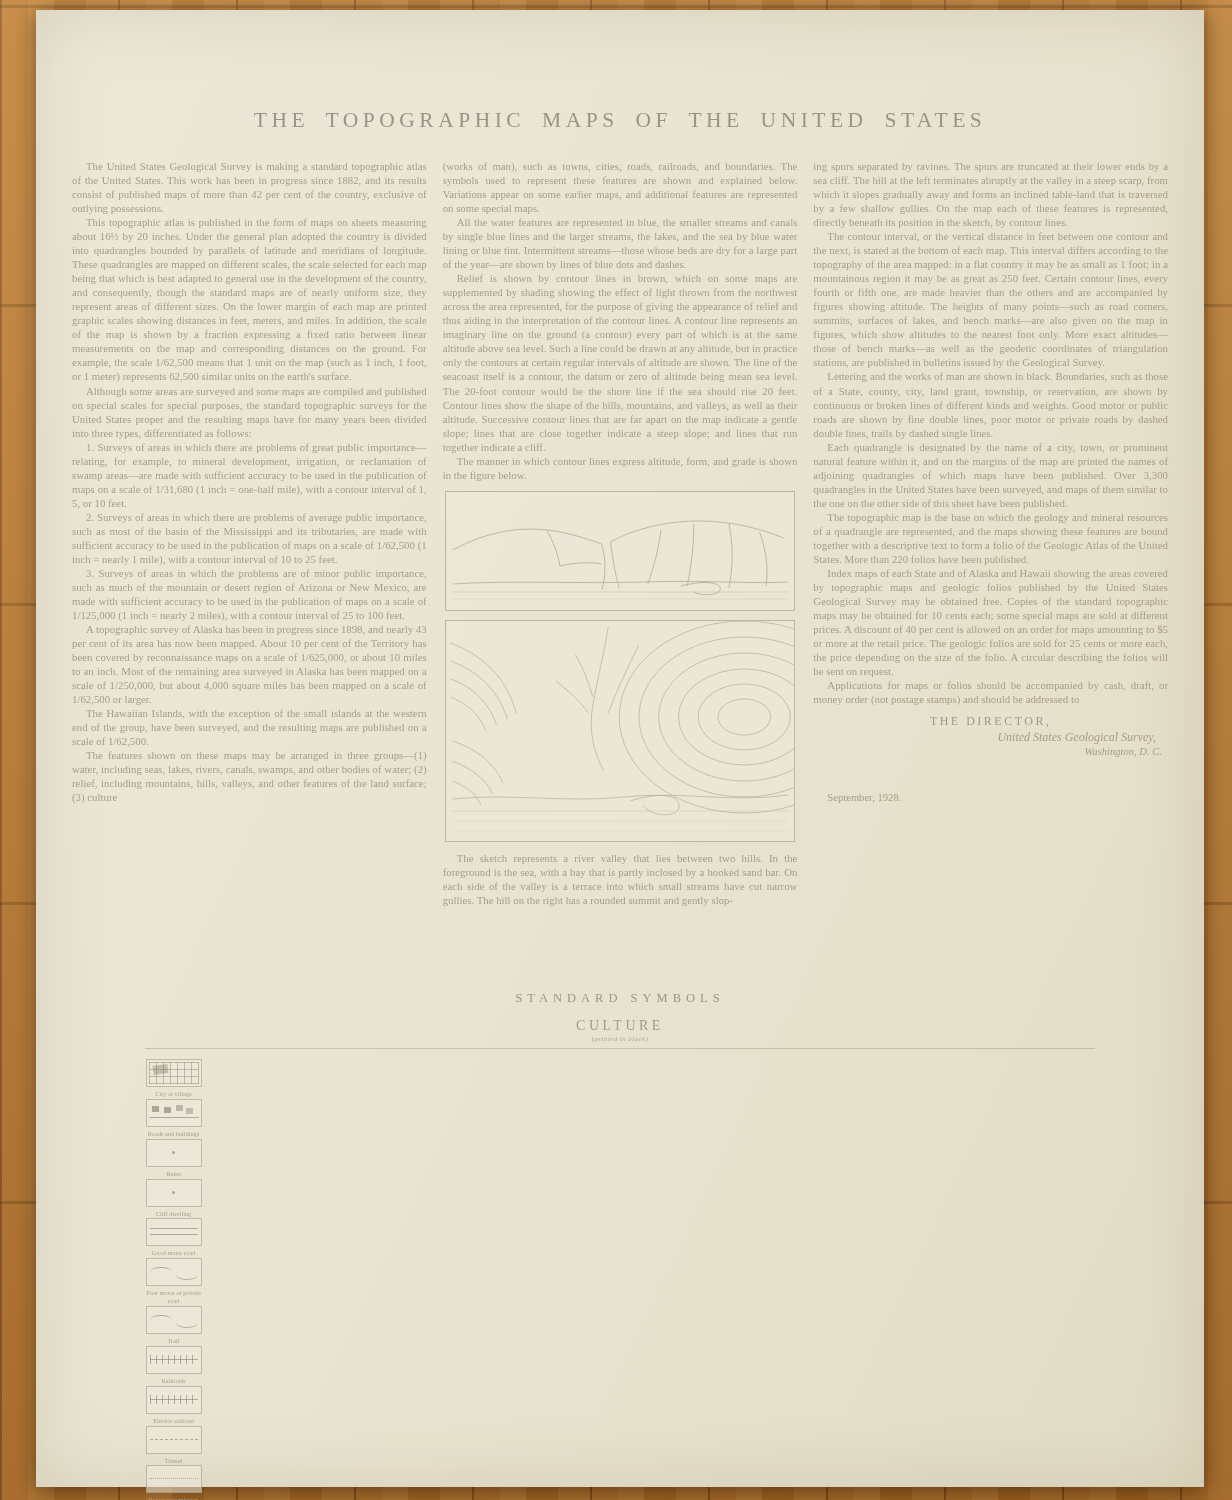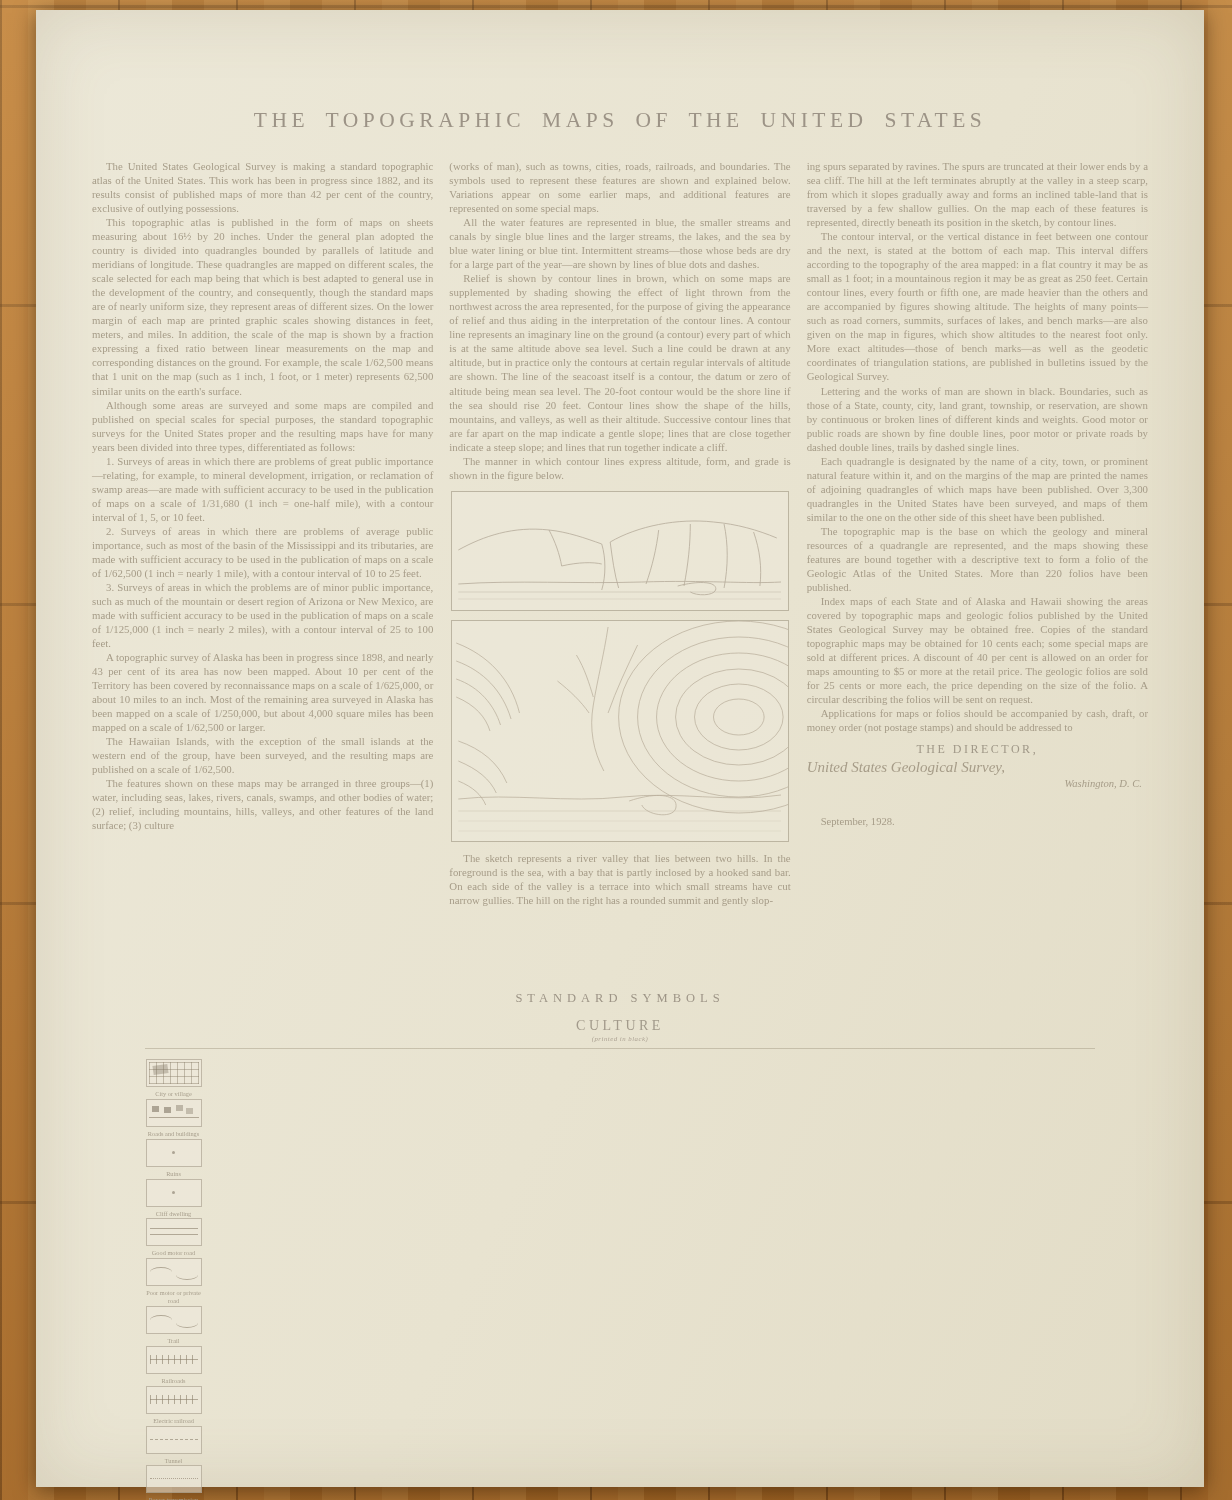--- a/index.html
+++ b/index.html
@@ -9,33 +9,33 @@
       repeating-linear-gradient(0deg, transparent 0 296px, rgba(60,30,5,.28) 296px 299px),
       repeating-linear-gradient(90deg, rgba(75,40,8,.45) 0 2px, transparent 2px 118px),
       repeating-linear-gradient(90deg, #b9772f 0 28px, #c08138 28px 54px, #ae6d26 54px 86px, #bb7c34 86px 118px);
   }
   .paper{position:absolute;left:36px;top:10px;width:1168px;height:1477px;
     background:linear-gradient(115deg,#ece8d8,#e8e3d0 55%,#e2dcc6);
     box-shadow:0 3px 20px rgba(40,20,0,.55), inset 0 0 70px rgba(125,105,65,.18);
     font-family:"Liberation Serif",serif;color:#a59b87;}
   .title{font-weight:normal;text-align:center;font-size:21.5px;letter-spacing:4.5px;word-spacing:7px;
     color:#9c9386;margin:98px 0 26px 0;}
-  .columns{display:flex;gap:16px;padding:0 56px;height:824px;overflow:hidden;}
+  .columns{display:flex;gap:16px;padding:0 36px;height:824px;overflow:hidden;}
   .col{flex:1 1 0;font-size:10.8px;line-height:1.3;text-align:justify;color:#a69c88;}
   p.para{margin:0;}
   .ind{text-indent:14px;}
   .cont{text-indent:0;}
   .figbox{border:1px solid rgba(150,140,118,.55);margin:9px 2px;background:rgba(238,234,220,.5);}
   .figbox svg{display:block;width:100%;height:100%;}
   .fig1{height:118px;}
   .fig2{height:220px;}
   .dir1{text-align:center;font-size:12px;letter-spacing:2.5px;color:#a09888;margin-top:8px;}
-  .dir2{text-align:left;font-style:italic;margin-right:12px;font-size:15px;}
+  .dir2{text-align:right;font-style:italic;margin-right:12px;font-size:12px;}
   .dir3{text-align:right;font-style:italic;margin-right:6px;font-size:10.6px;}
-  .date{margin-top:24px;text-indent:14px;font-size:10.6px;}
+  .date{margin-top:32px;text-indent:14px;font-size:10.6px;}
 
   
   .symbols{padding:0 109px;margin-top:8px;--ink:rgba(138,127,106,.6);--ink2:rgba(120,110,92,.55);}
   .h-std{text-align:center;font-size:12.5px;letter-spacing:5px;color:#9d9486;margin:4px 0 12px;}
   .h-sec{text-align:center;font-size:14px;letter-spacing:3.5px;color:#a29a8b;}
   .h-sub{text-align:center;font-size:6.8px;letter-spacing:.5px;color:#ada394;font-style:italic;margin-top:1px;}
   .rule{border-top:1px solid rgba(150,140,118,.4);margin:6px 0 10px;}
   .symrow{display:flex;justify-content:space-between;align-items:flex-start;margin:6px 0 10px;flex-direction:column;}
   .sym-item{flex:0 0 auto;width:57px;}
   .row14 .sym-item{width:62px;}

